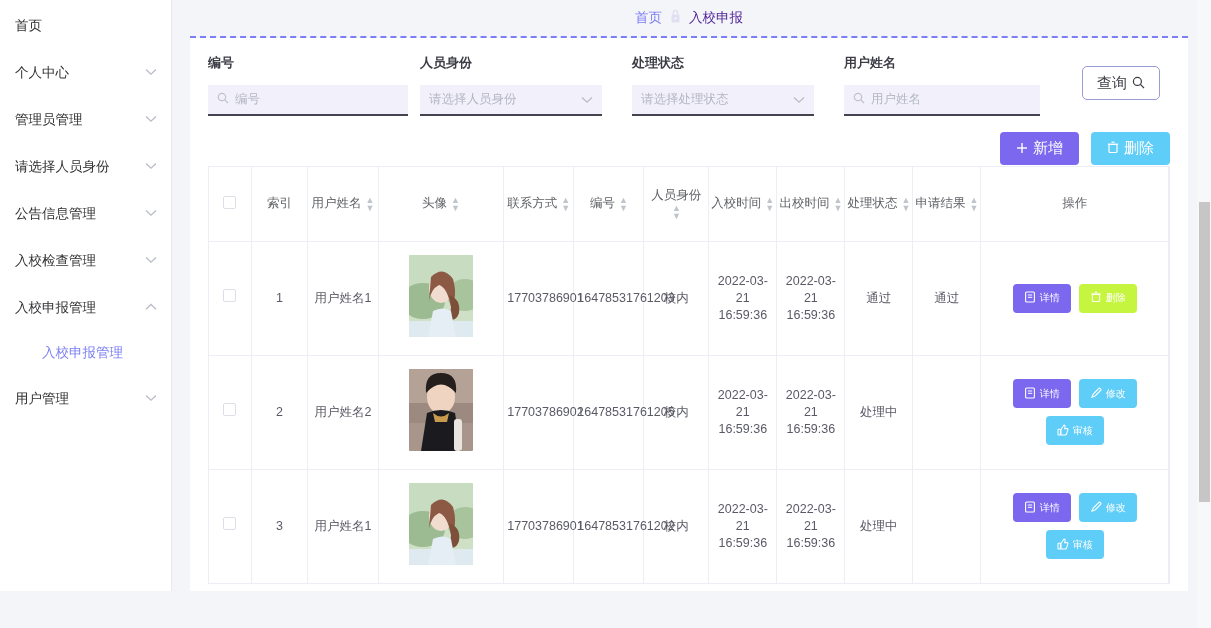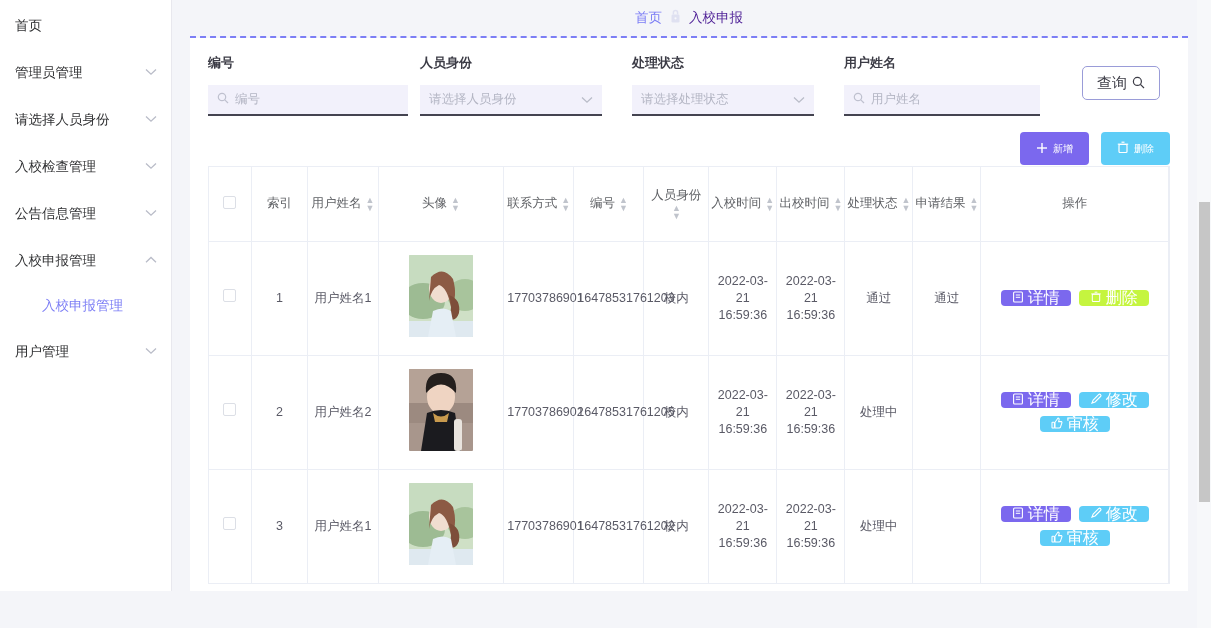--- a/index.html
+++ b/index.html
@@ -90,21 +90,21 @@
     width: 78px; height: 34px; border: 1px solid #9a9cd8;
     border-radius: 5px; background: #fff; color: #3c3c46;
     font-size: 15px; display: flex; align-items: center; justify-content: center;
     gap: 5px; cursor: pointer;
     font-family: inherit;
   }
 
   
   .actions { display: flex; justify-content: flex-end; gap: 12px; margin-top: 16px; }
   .btn {
-    height: 33px; border: none; border-radius: 4px; font-size: 10px;
+    height: 33px; border: none; border-radius: 4px; font-size: 15px;
     display: inline-flex; align-items: center; justify-content: center; gap: 5px;
     cursor: pointer; color: #fff; padding: 0 16px; font-family: inherit;
   }
   .btn-add { background: #7b68ee; }
   .btn-del { background: #5ecdf7; }
 
   
   .tablewrap { margin-top: 1px; border: 1px solid #ebeef5; border-bottom: none; }
   table { border-collapse: collapse; width: 100%; table-layout: fixed; }
   th, td {
@@ -117,21 +117,21 @@
   .sorter i { display: block; font-style: normal; }
   td { height: 105px; padding: 13px 3px; line-height: 17px; }
   td.num { color: #5a5a66; }
   .avatar { width: 64px; height: 82px; object-fit: cover; display: inline-block; border-radius: 1px; }
   .rowbox {
     width: 13px; height: 13px; border: 1px solid #dcdfe6; border-radius: 2px;
     display: inline-block; background: #fff; cursor: pointer;
   }
   .opwrap { display: flex; flex-wrap: wrap; justify-content: center; gap: 8px; padding: 0 4px; }
   .opbtn {
-    height: 16px; border: none; border-radius: 4px; font-size: 16px; color: #fff;
+    height: 29px; border: none; border-radius: 4px; font-size: 10px; color: #fff;
     display: inline-flex; align-items: center; gap: 4px; padding: 0 11px; cursor: pointer;
     font-family: inherit;
   }
 
   
   .vscroll {
     position: absolute; right: 0; top: 0; width: 14px; height: 628px;
     background: #f7f8fa;
   }
   .vthumb {
@@ -150,39 +150,45 @@
 
 
   <div class="body">
 
     <nav class="sidebar">
       <div id="menu-host">
           <div class="menu-item plain">
             <span>首页</span>
           </div>
           <div class="menu-item">
+            <span>个人中心</span>
+            <span class="chev"><svg width="12" height="8" viewBox="0 0 12 8">
+                <polyline points="1,1.5 6,6.2 11,1.5" fill="none" stroke="#b9bcc8" stroke-width="1.3"></polyline>
+              </svg></span>
+          </div>
+          <div class="menu-item">
             <span>管理员管理</span>
             <span class="chev"><svg width="12" height="8" viewBox="0 0 12 8">
                 <polyline points="1,1.5 6,6.2 11,1.5" fill="none" stroke="#b9bcc8" stroke-width="1.3"></polyline>
               </svg></span>
           </div>
           <div class="menu-item">
             <span>请选择人员身份</span>
             <span class="chev"><svg width="12" height="8" viewBox="0 0 12 8">
                 <polyline points="1,1.5 6,6.2 11,1.5" fill="none" stroke="#b9bcc8" stroke-width="1.3"></polyline>
               </svg></span>
           </div>
           <div class="menu-item">
+            <span>公告信息管理</span>
+            <span class="chev"><svg width="12" height="8" viewBox="0 0 12 8">
+                <polyline points="1,1.5 6,6.2 11,1.5" fill="none" stroke="#b9bcc8" stroke-width="1.3"></polyline>
+              </svg></span>
+          </div>
+          <div class="menu-item">
             <span>入校检查管理</span>
-            <span class="chev"><svg width="12" height="8" viewBox="0 0 12 8">
-                <polyline points="1,1.5 6,6.2 11,1.5" fill="none" stroke="#b9bcc8" stroke-width="1.3"></polyline>
-              </svg></span>
-          </div>
-          <div class="menu-item">
-            <span>公告信息管理</span>
             <span class="chev"><svg width="12" height="8" viewBox="0 0 12 8">
                 <polyline points="1,1.5 6,6.2 11,1.5" fill="none" stroke="#b9bcc8" stroke-width="1.3"></polyline>
               </svg></span>
           </div>
           <div class="menu-item">
             <span>入校申报管理</span>
             <span class="chev"><svg width="12" height="8" viewBox="0 0 12 8">
                 <polyline points="1,6.2 6,1.5 11,6.2" fill="none" stroke="#b9bcc8" stroke-width="1.3"></polyline>
               </svg></span>
           </div>

